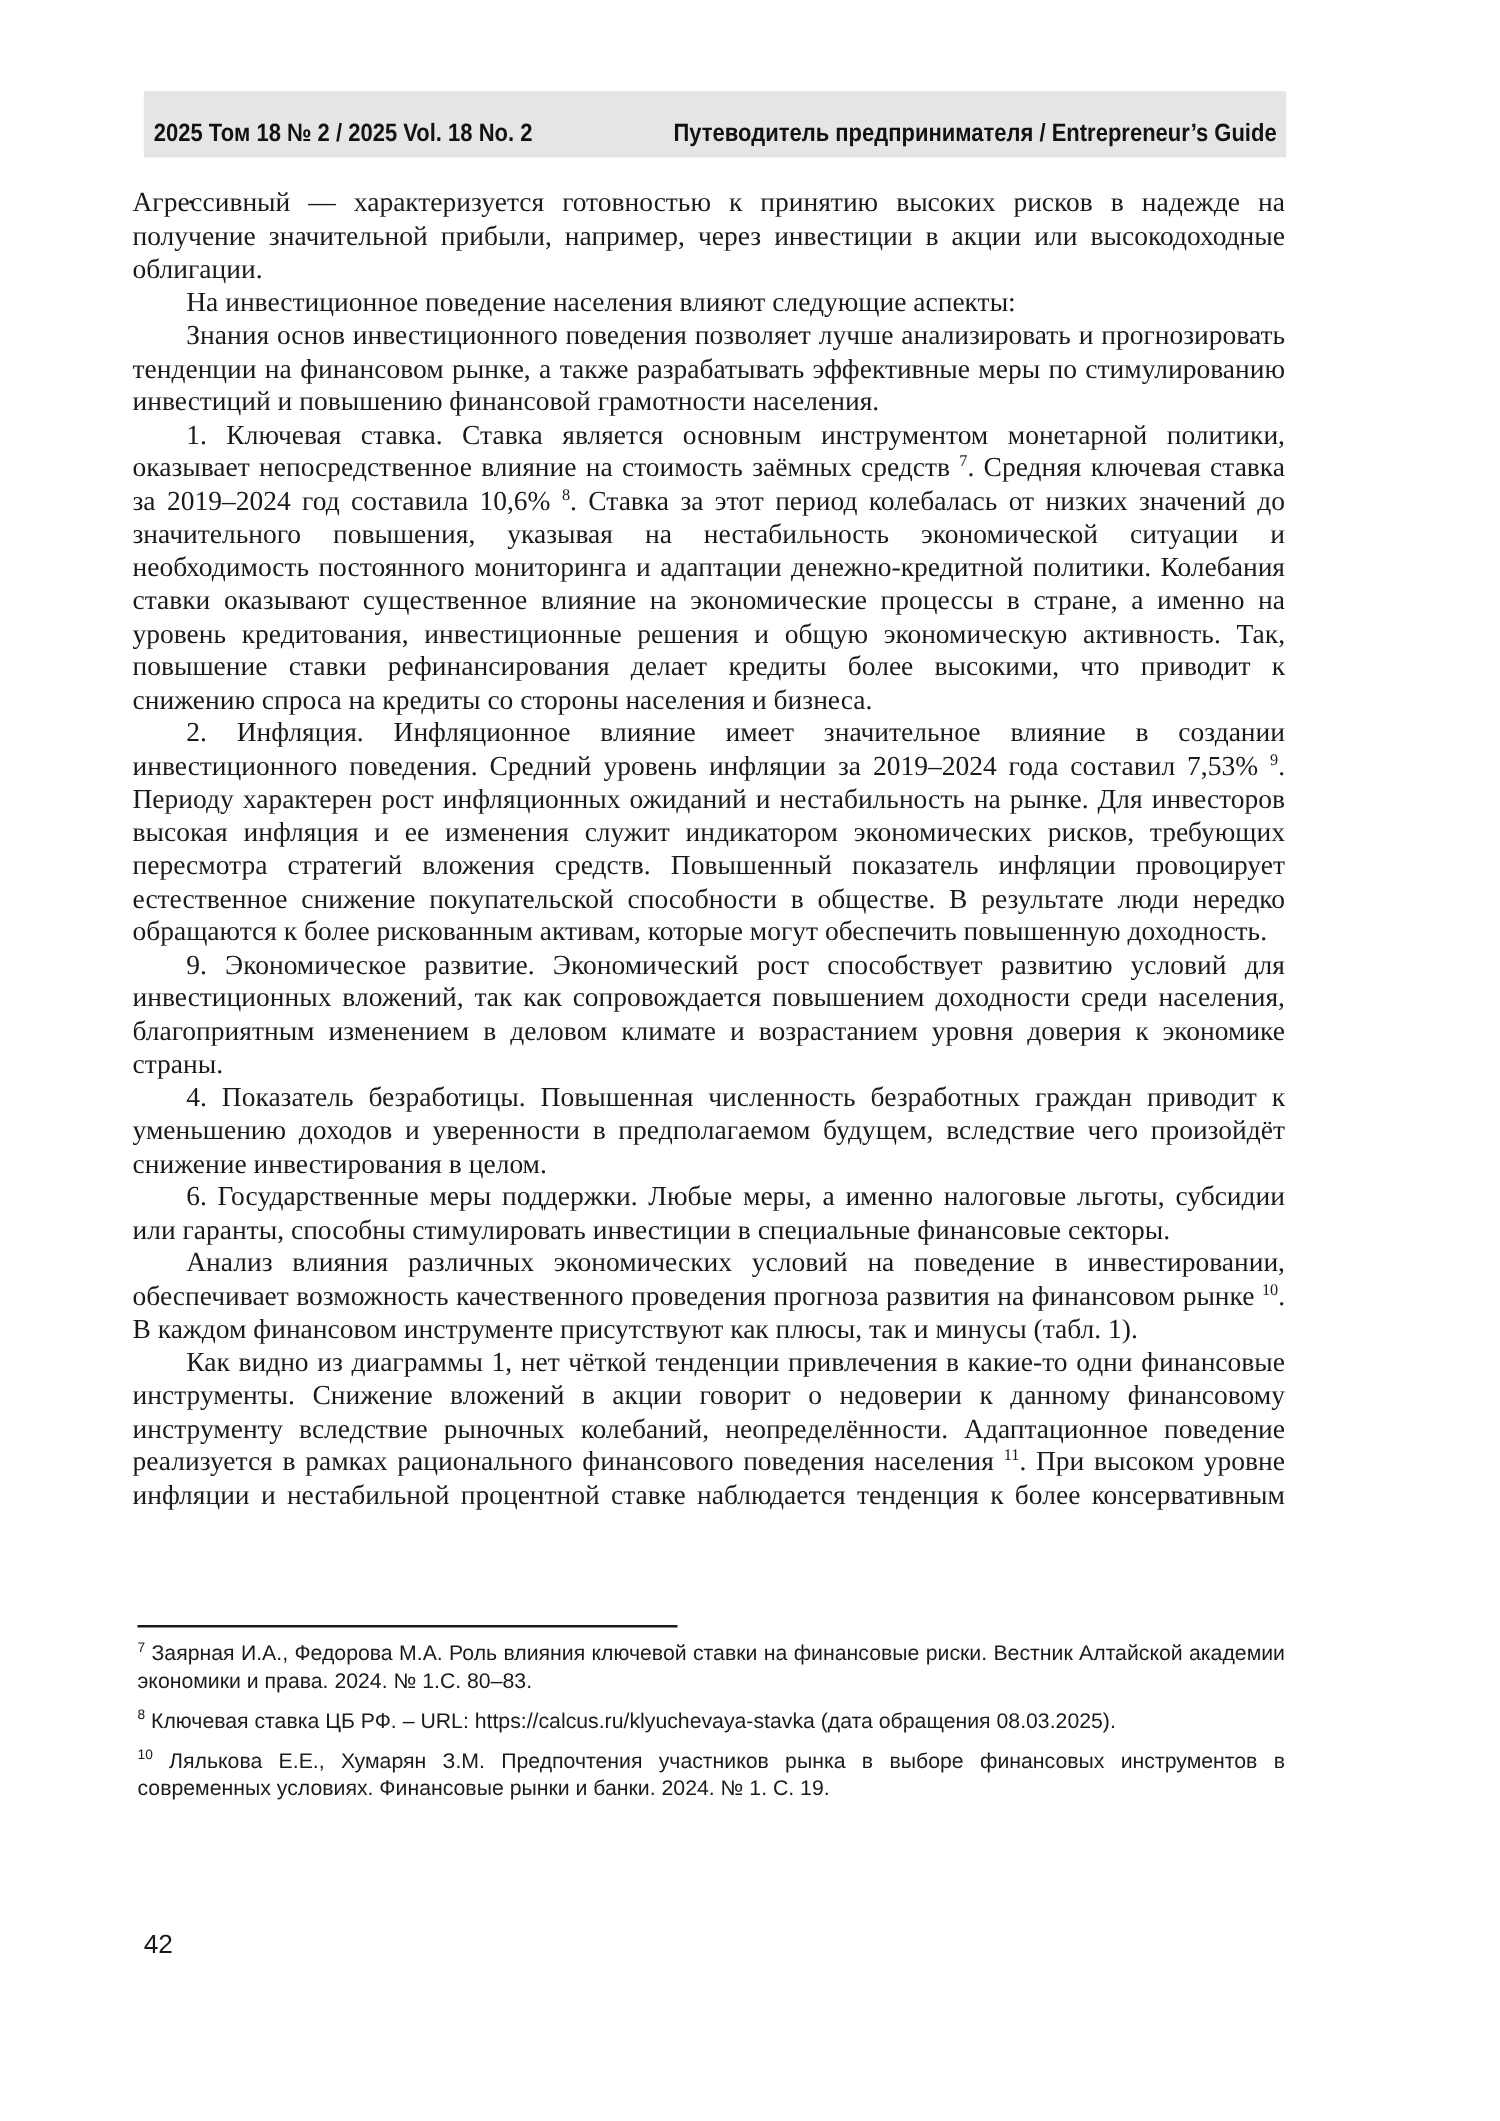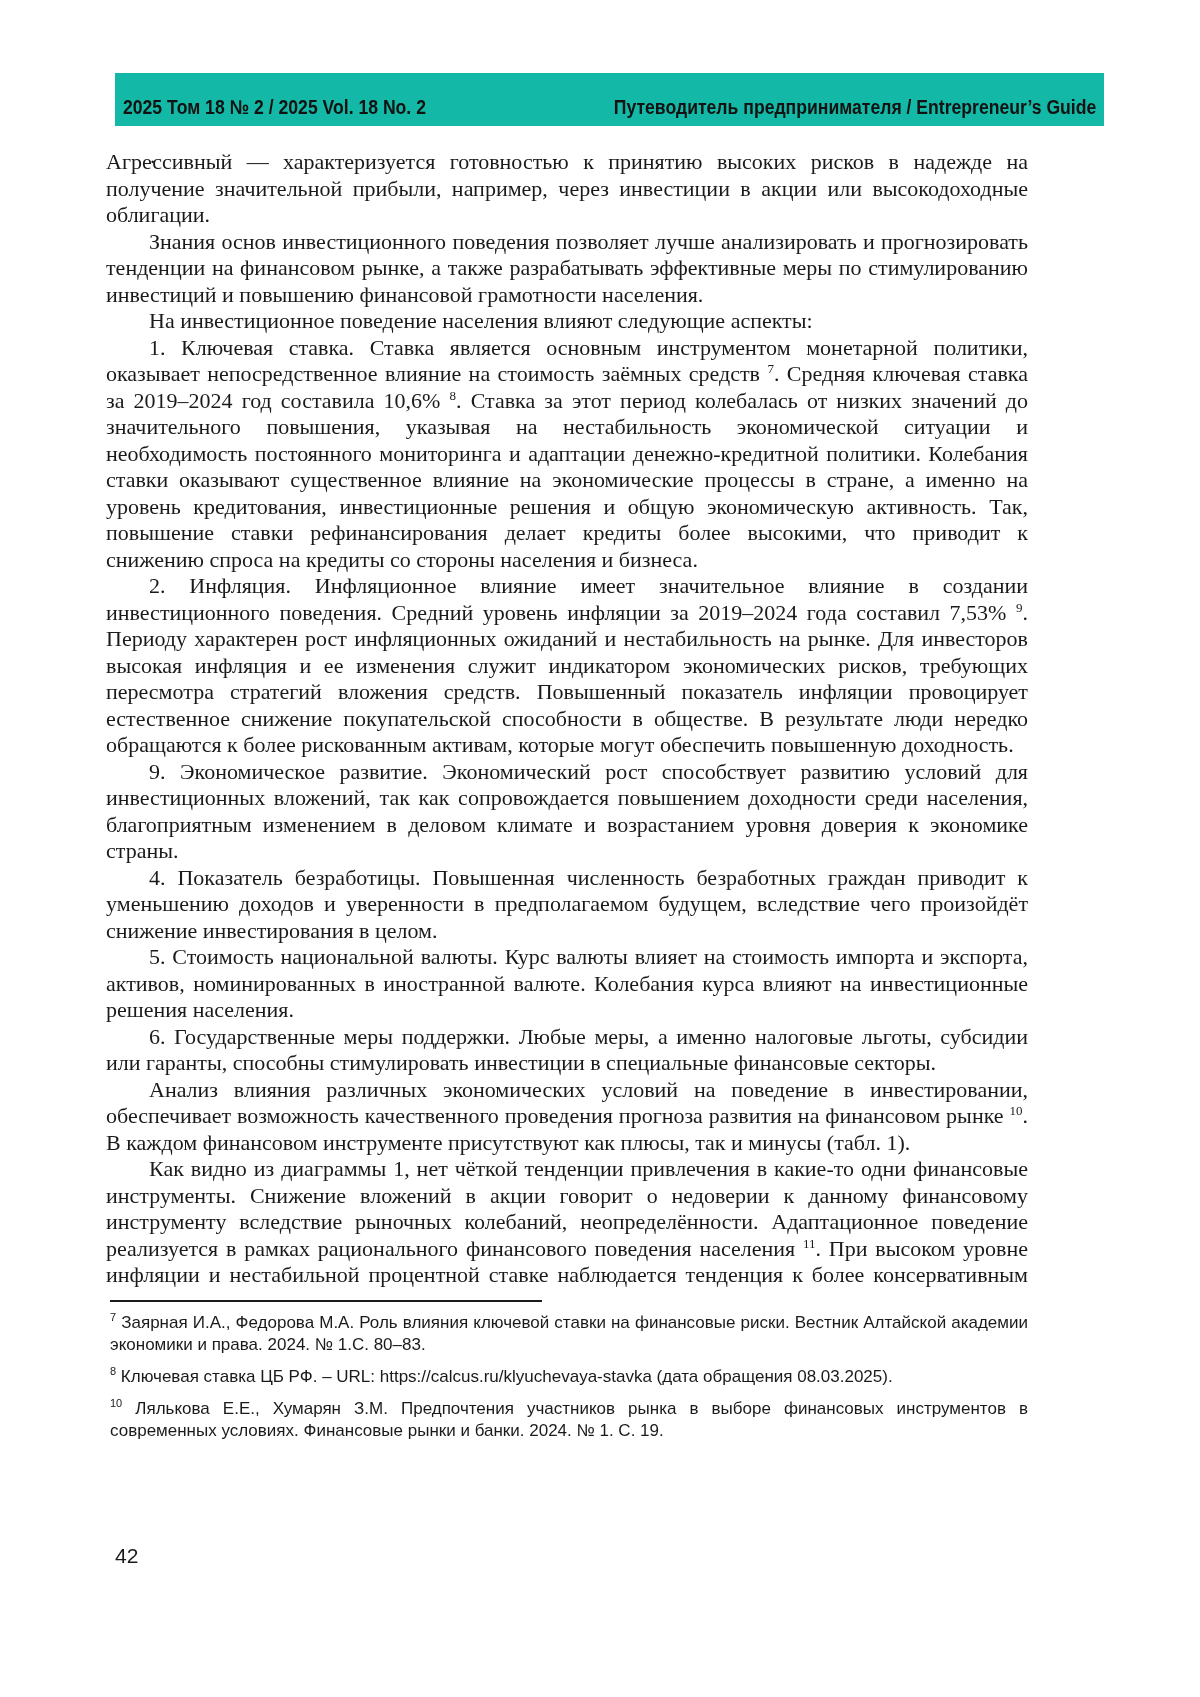--- a/index.html
+++ b/index.html
@@ -14,23 +14,23 @@
     background: #ffffff;
     color: #161616;
     overflow: hidden;
   }
 
   
   .header-bar {
     position: absolute;
     left: 115px;
     top: 73px;
-    width: 989px;
+    width: 914px;
     height: 53px;
-    background: #14b8a6;
+    background: #e5e5e5;
     box-sizing: border-box;
     display: flex;
     justify-content: space-between;
     align-items: flex-end;
     padding: 0 8px 7px 8px;
     font-family: "Liberation Sans", sans-serif;
     font-weight: bold;
     font-size: 20px;
     white-space: nowrap;
     color: #121212;
@@ -116,33 +116,32 @@
 
   <div class="header-bar">
     <span class="header-left">2025  Том 18  № 2  /  2025  Vol. 18  No. 2</span>
     <span class="header-right">Путеводитель предпринимателя  /  Entrepreneur’s Guide</span>
   </div>
 
   <div class="article-body">
 
     <p class="para-bullet"><span class="bullet-marker">·</span><span>Агрессивный — характеризуется готовностью к принятию высоких рисков в надежде на получение значительной прибыли, например, через инвестиции в акции или высокодоходные облигации.</span></p>
 
+    <p class="para-indent">На инвестиционное поведение населения влияют следующие аспекты:</p>
+
     <p class="para-indent">Знания основ инвестиционного поведения позволяет лучше анализировать и прогнозировать тенденции на финансовом рынке, а также разрабатывать эффективные меры по стимулированию инвестиций и повышению финансовой грамотности населения.</p>
-
-    <p class="para-indent">На инвестиционное поведение населения влияют следующие аспекты:</p>
 
     <p class="para-indent"><span>1. Ключевая ставка. Ставка является основным инструментом монетарной политики, оказывает непосредственное влияние на стоимость заёмных средств </span><sup>7</sup><span>. Средняя ключевая ставка за 2019–2024 год составила 10,6% </span><sup>8</sup><span>. Ставка за этот период колебалась от низких значений до значительного повышения, указывая на нестабильность экономической ситуации и необходимость постоянного мониторинга и адаптации денежно-кредитной политики. Колебания ставки оказывают существенное влияние на экономические процессы в стране, а именно на уровень кредитования, инвестиционные решения и общую экономическую активность. Так, повышение ставки рефинансирования делает кредиты более высокими, что приводит к снижению спроса на кредиты со стороны населения и бизнеса.</span></p>
 
     <p class="para-indent"><span>2. Инфляция. Инфляционное влияние имеет значительное влияние в создании инвестиционного поведения. Средний уровень инфляции за 2019–2024 года составил 7,53% </span><sup>9</sup><span>. Периоду характерен рост инфляционных ожиданий и нестабильность на рынке. Для инвесторов высокая инфляция и ее изменения служит индикатором экономических рисков, требующих пересмотра стратегий вложения средств. Повышенный показатель инфляции провоцирует естественное снижение покупательской способности в обществе. В результате люди нередко обращаются к более рискованным активам, которые могут обеспечить повышенную доходность.</span></p>
 
     <p class="para-indent">9. Экономическое развитие. Экономический рост способствует развитию условий для инвестиционных вложений, так как сопровождается повышением доходности среди населения, благоприятным изменением в деловом климате и возрастанием уровня доверия к экономике страны.</p>
 
     <p class="para-indent">4. Показатель безработицы. Повышенная численность безработных граждан приводит к уменьшению доходов и уверенности в предполагаемом будущем, вследствие чего произойдёт снижение инвестирования в целом.</p>
 
-    <p class="para-indent">5. Стоимость национальной валюты. Курс валюты влияет на стоимость импорта и экспорта, активов, номинированных в иностранной валюте. Колебания курса влияют на инвестиционные решения населения.</p>
 
     <p class="para-indent">6. Государственные меры поддержки. Любые меры, а именно налоговые льготы, субсидии или гаранты, способны стимулировать инвестиции в специальные финансовые секторы.</p>
 
     <p class="para-indent"><span>Анализ влияния различных экономических условий на поведение в инвестировании, обеспечивает возможность качественного проведения прогноза развития на финансовом рынке </span><sup>10</sup><span>. В каждом финансовом инструменте присутствуют как плюсы, так и минусы (табл. 1).</span></p>
 
     <p class="para-indent justify-last"><span>Как видно из диаграммы 1, нет чёткой тенденции привлечения в какие-то одни финансовые инструменты. Снижение вложений в акции говорит о недоверии к данному финансовому инструменту вследствие рыночных колебаний, неопределённости. Адаптационное поведение реализуется в рамках рационального финансового поведения населения </span><sup>11</sup><span>. При высоком уровне инфляции и нестабильной процентной ставке наблюдается тенденция к более консервативным</span></p>
 
   </div>
 
   <div class="footnotes">

